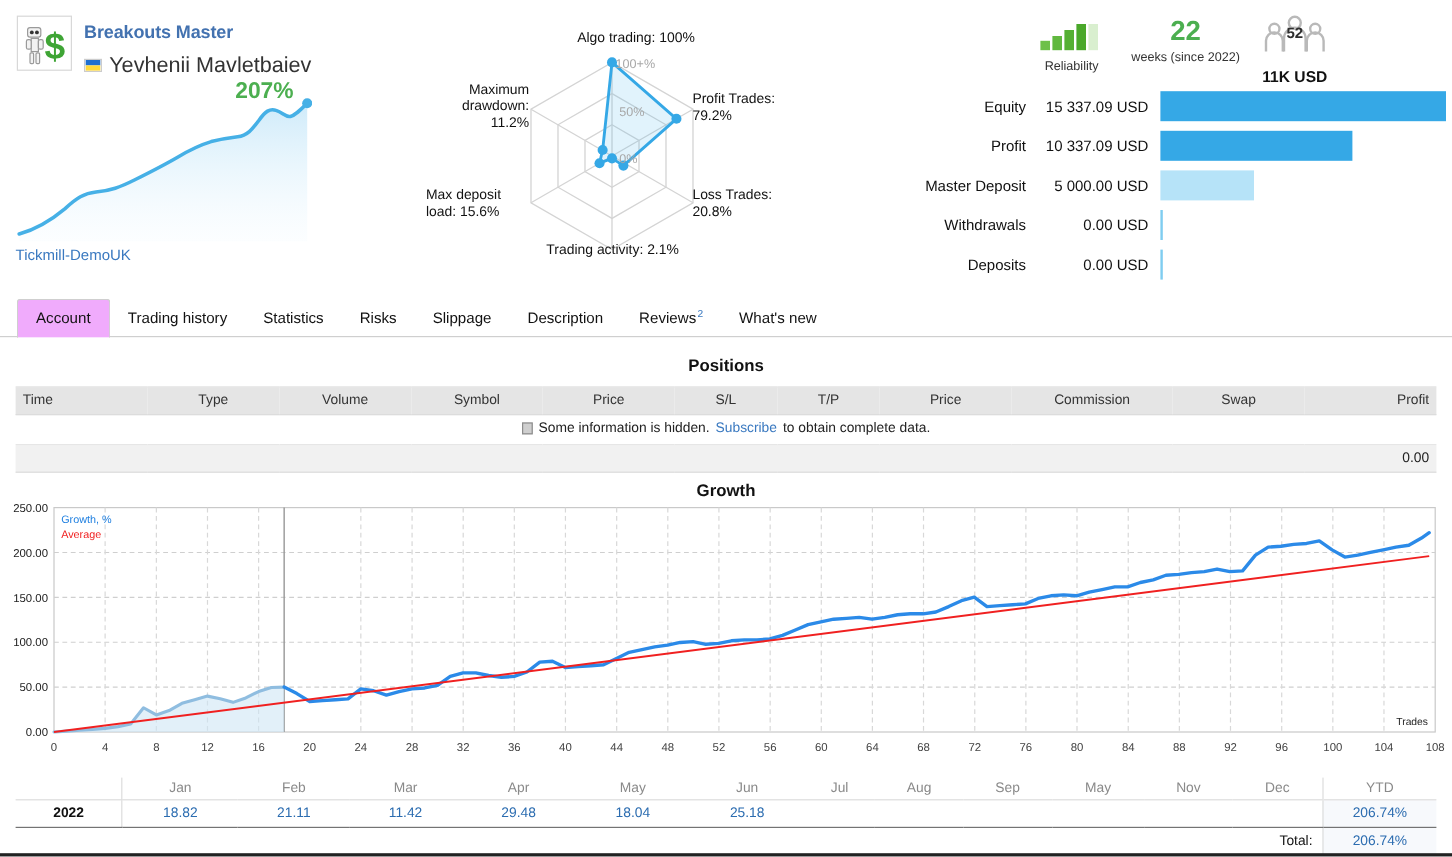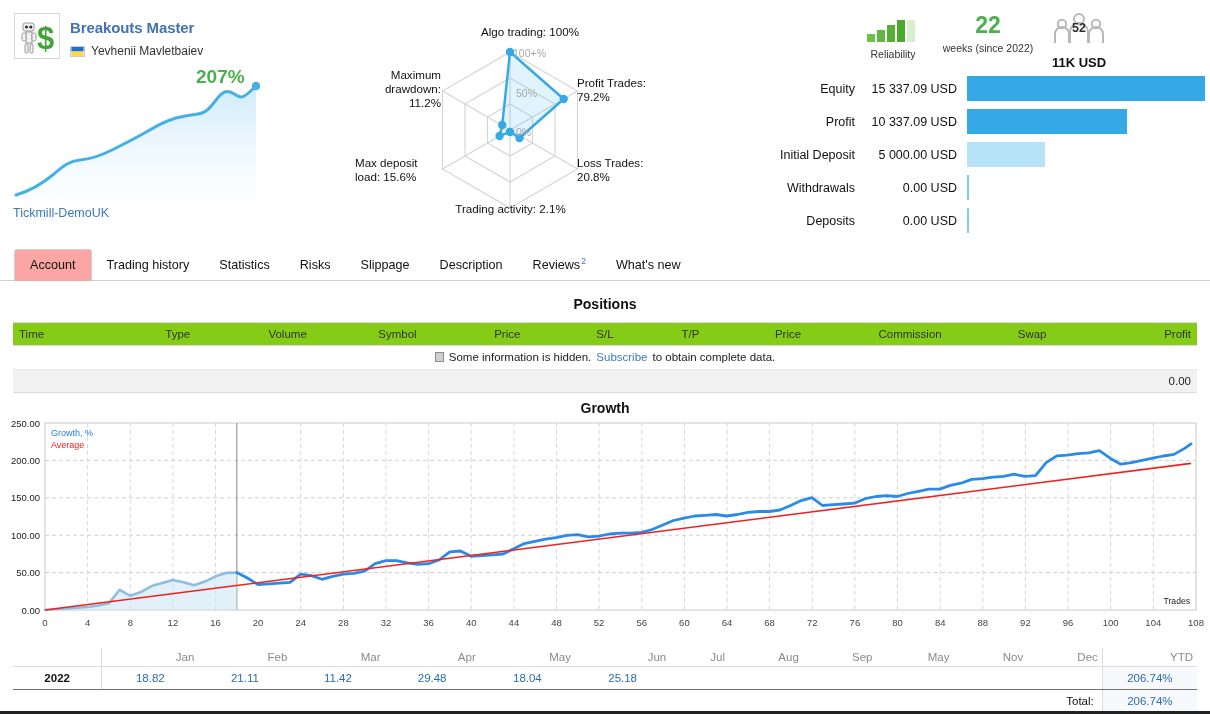--- a/index.html
+++ b/index.html
@@ -32,21 +32,21 @@
     letter-spacing: -0.1px;
   }
   .signal-author-wrap {
     position: absolute; left: 70px; top: 44px;
     display: flex; align-items: center; gap: 6px;
   }
   .flag {
     width: 15px; height: 11px; display:block;
     border: 1px solid #ccc; box-sizing: border-box;
   }
-  .signal-author { font-size: 12px; color: #333; }
+  .signal-author { font-size: 18px; color: #333; }
 
   
   .mini-chart { position: absolute; left: 8px; top: 68px; width: 252px; height: 135px; }
   .mini-pct {
     position: absolute; left: 196px; top: 66px;
     font-size: 19px; font-weight: bold; color: #4caf50;
   }
   .broker-link {
     position: absolute; left: 13px; top: 206px;
     font-size: 12.5px; color: #3a79c0; cursor: pointer;
@@ -81,35 +81,35 @@
     position: absolute; left: 0; top: 245px; width: 1210px; height: 36px;
     border-bottom: 1px solid #cfcfcf; box-sizing: border-box;
   }
   .tabs { display: flex; align-items: flex-end; height: 36px; padding-left: 14px; }
   .tab {
     font-size: 12.6px; color: #111; padding: 8px 15px 9px 15px;
     cursor: pointer; position: relative; white-space: nowrap;
   }
   .tab.active {
     border: 1px solid #cfcfcf; border-bottom: 1px solid #fff;
-    background: #fca5a5; border-radius: 3px 3px 0 0; margin-bottom: -1px; margin-top: 12px;
+    background: #f0abfc; border-radius: 3px 3px 0 0; margin-bottom: -1px; margin-top: 12px;
   }
   .tab sup { color: #3a79c0; font-size: 8.5px; vertical-align: super; margin-left: 1px; }
 
   
   .positions-title {
     position: absolute; left: 0; top: 296px; width: 1210px;
     text-align: center; font-size: 14px; font-weight: bold; color: #111;
   }
   .pos-table {
     position: absolute; left: 13px; top: 322px; width: 1184px;
     border-collapse: collapse; font-size: 11.5px;
   }
   .pos-table th {
-    background: #84cc16; border-top: 1px solid #dcdcdc; border-bottom: 1px solid #dcdcdc;
+    background: #e5e5e5; border-top: 1px solid #dcdcdc; border-bottom: 1px solid #dcdcdc;
     font-weight: normal; color: #333; padding: 5px 6px; height: 11px;
   }
   .pos-table td { padding: 5px 6px; color: #222; }
   .pos-hidden-row td { border-bottom: 1px solid #e6e6e6; text-align: center; }
   .pos-total-row td { background: #f1f1f1; border-bottom: 1px solid #dcdcdc; text-align: right; }
   .hidden-note { display: inline-flex; align-items: center; gap: 5px; }
   .lock-glyph {
     display:inline-block; width: 9px; height: 10px; border: 1.4px solid #8d8d8d;
     background: #cfcfcf; box-sizing: border-box;
   }
@@ -122,21 +122,21 @@
   }
   .growth-chart { position: absolute; left: 0; top: 415px; width: 1210px; height: 230px; }
 
   
   .months-table {
     position: absolute; left: 13px; top: 648px; width: 1184px;
     border-collapse: collapse; font-size: 11.5px;
   }
   .months-table th {
     font-weight: normal; color: #8a8a8a; padding: 3px 4px;
-    border-bottom: 1px solid #dcdcdc; text-align: right;
+    border-bottom: 1px solid #dcdcdc; text-align: center;
   }
   .months-table td {
     padding: 5px 4px; text-align: center; color: #2b6cb0;
     border-bottom: 1px solid #737373;
   }
   .months-table td.yearcell { color: #111; font-weight: bold; border-right: 1px solid #dcdcdc; }
   .months-table th.yearhead { border-right: 1px solid #dcdcdc; }
   .months-table th.ytdhead { border-left: 1px solid #dcdcdc; color:#8a8a8a; }
   .months-table td.ytdcell { border-left: 1px solid #dcdcdc; background: #f7f9fc; font-weight: normal; }
   .months-table tr.total-row td { border-bottom: none; color: #2b6cb0; }
@@ -291,21 +291,21 @@
         </div>
       </div>
       <div class="stat-row">
         <div class="stat-name">Profit</div>
         <div class="stat-val">10 337.09 USD</div>
         <div class="stat-bar-area">
           <div class="stat-bar" style="width:67.4%;"></div>
         </div>
       </div>
       <div class="stat-row">
-        <div class="stat-name">Initial Deposit</div>
+        <div class="stat-name">Master Deposit</div>
         <div class="stat-val">5 000.00 USD</div>
         <div class="stat-bar-area">
           <div class="stat-bar light" style="width:32.6%;"></div>
         </div>
       </div>
       <div class="stat-row">
         <div class="stat-name">Withdrawals</div>
         <div class="stat-val">0.00 USD</div>
         <div class="stat-bar-area">
           <div class="stat-bar tiny"></div>

